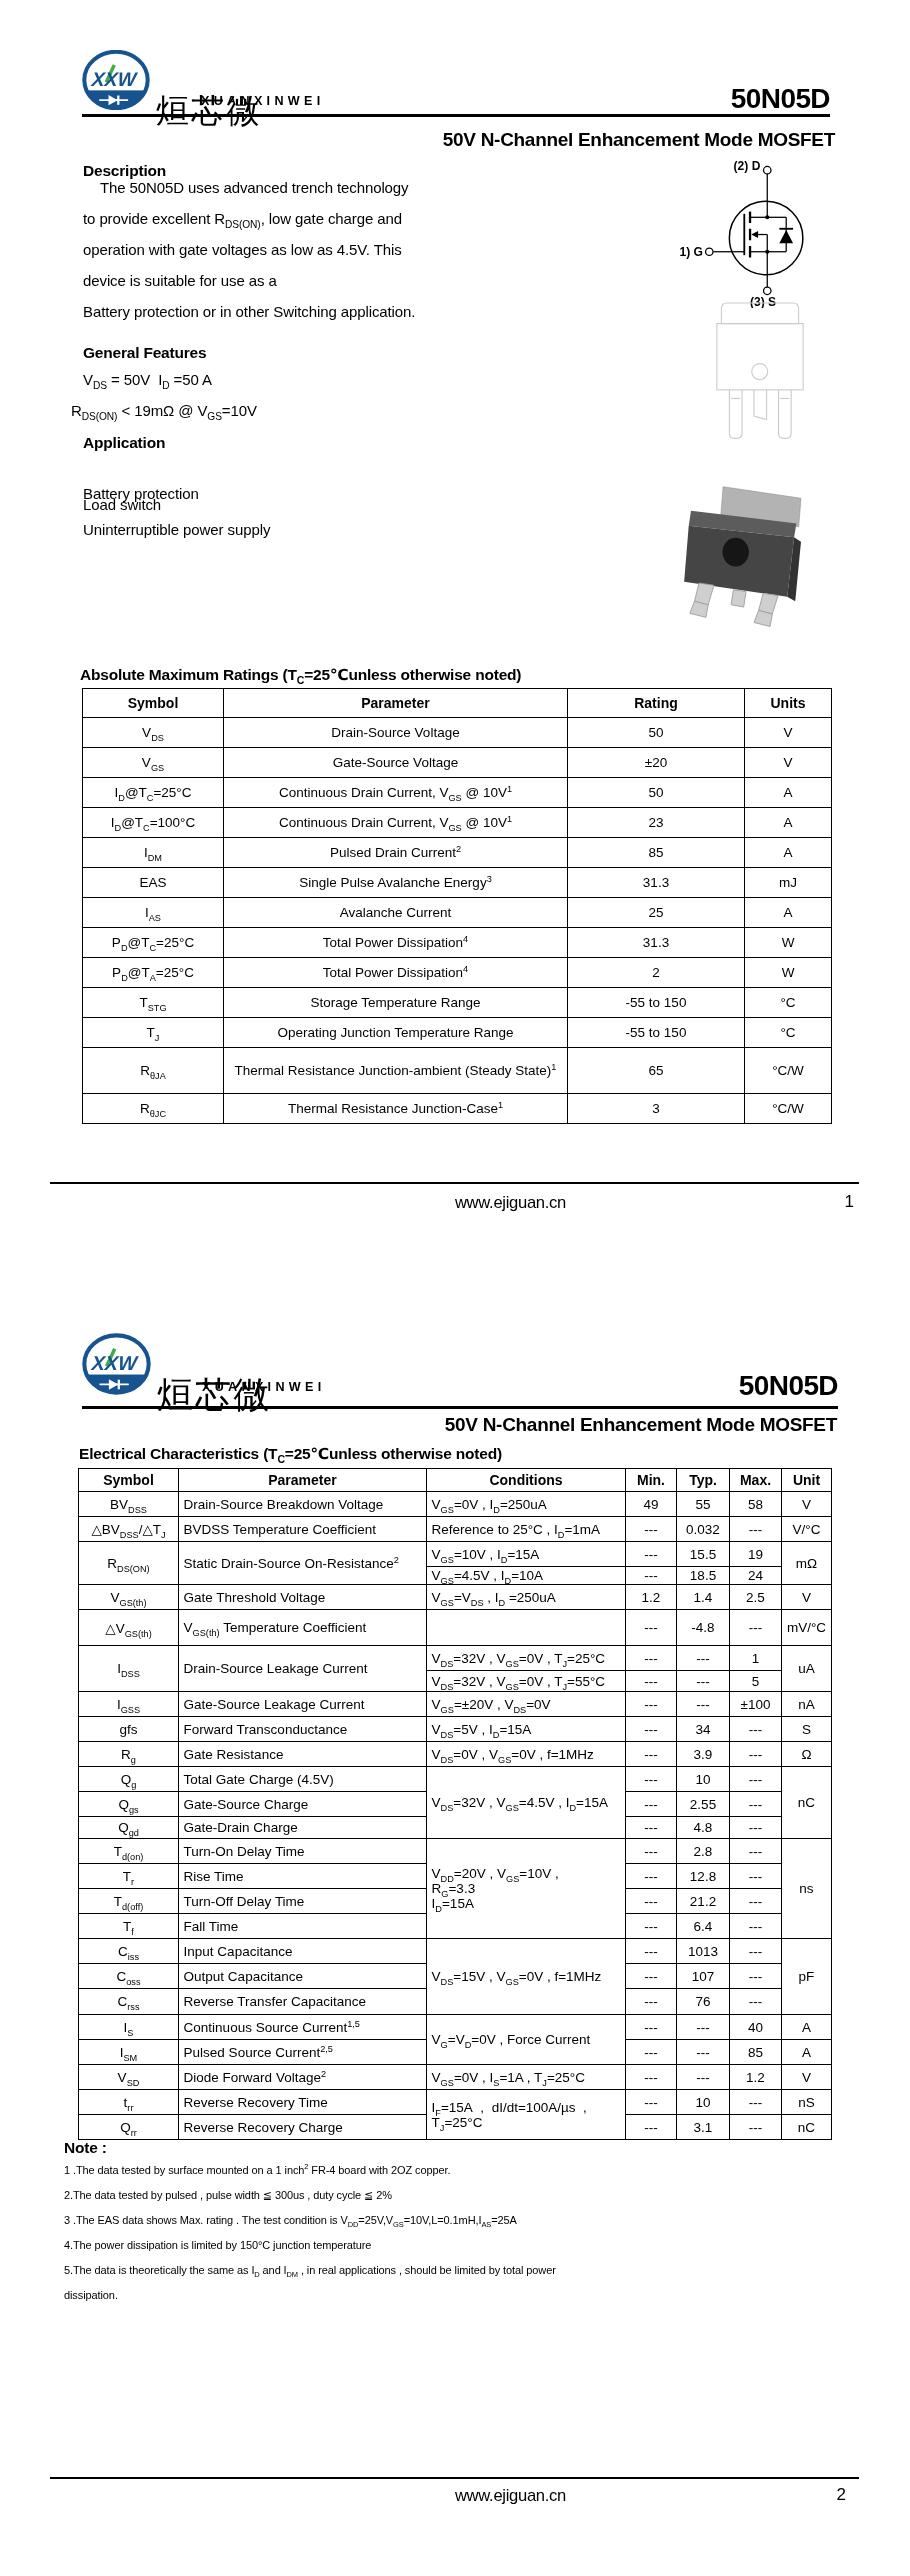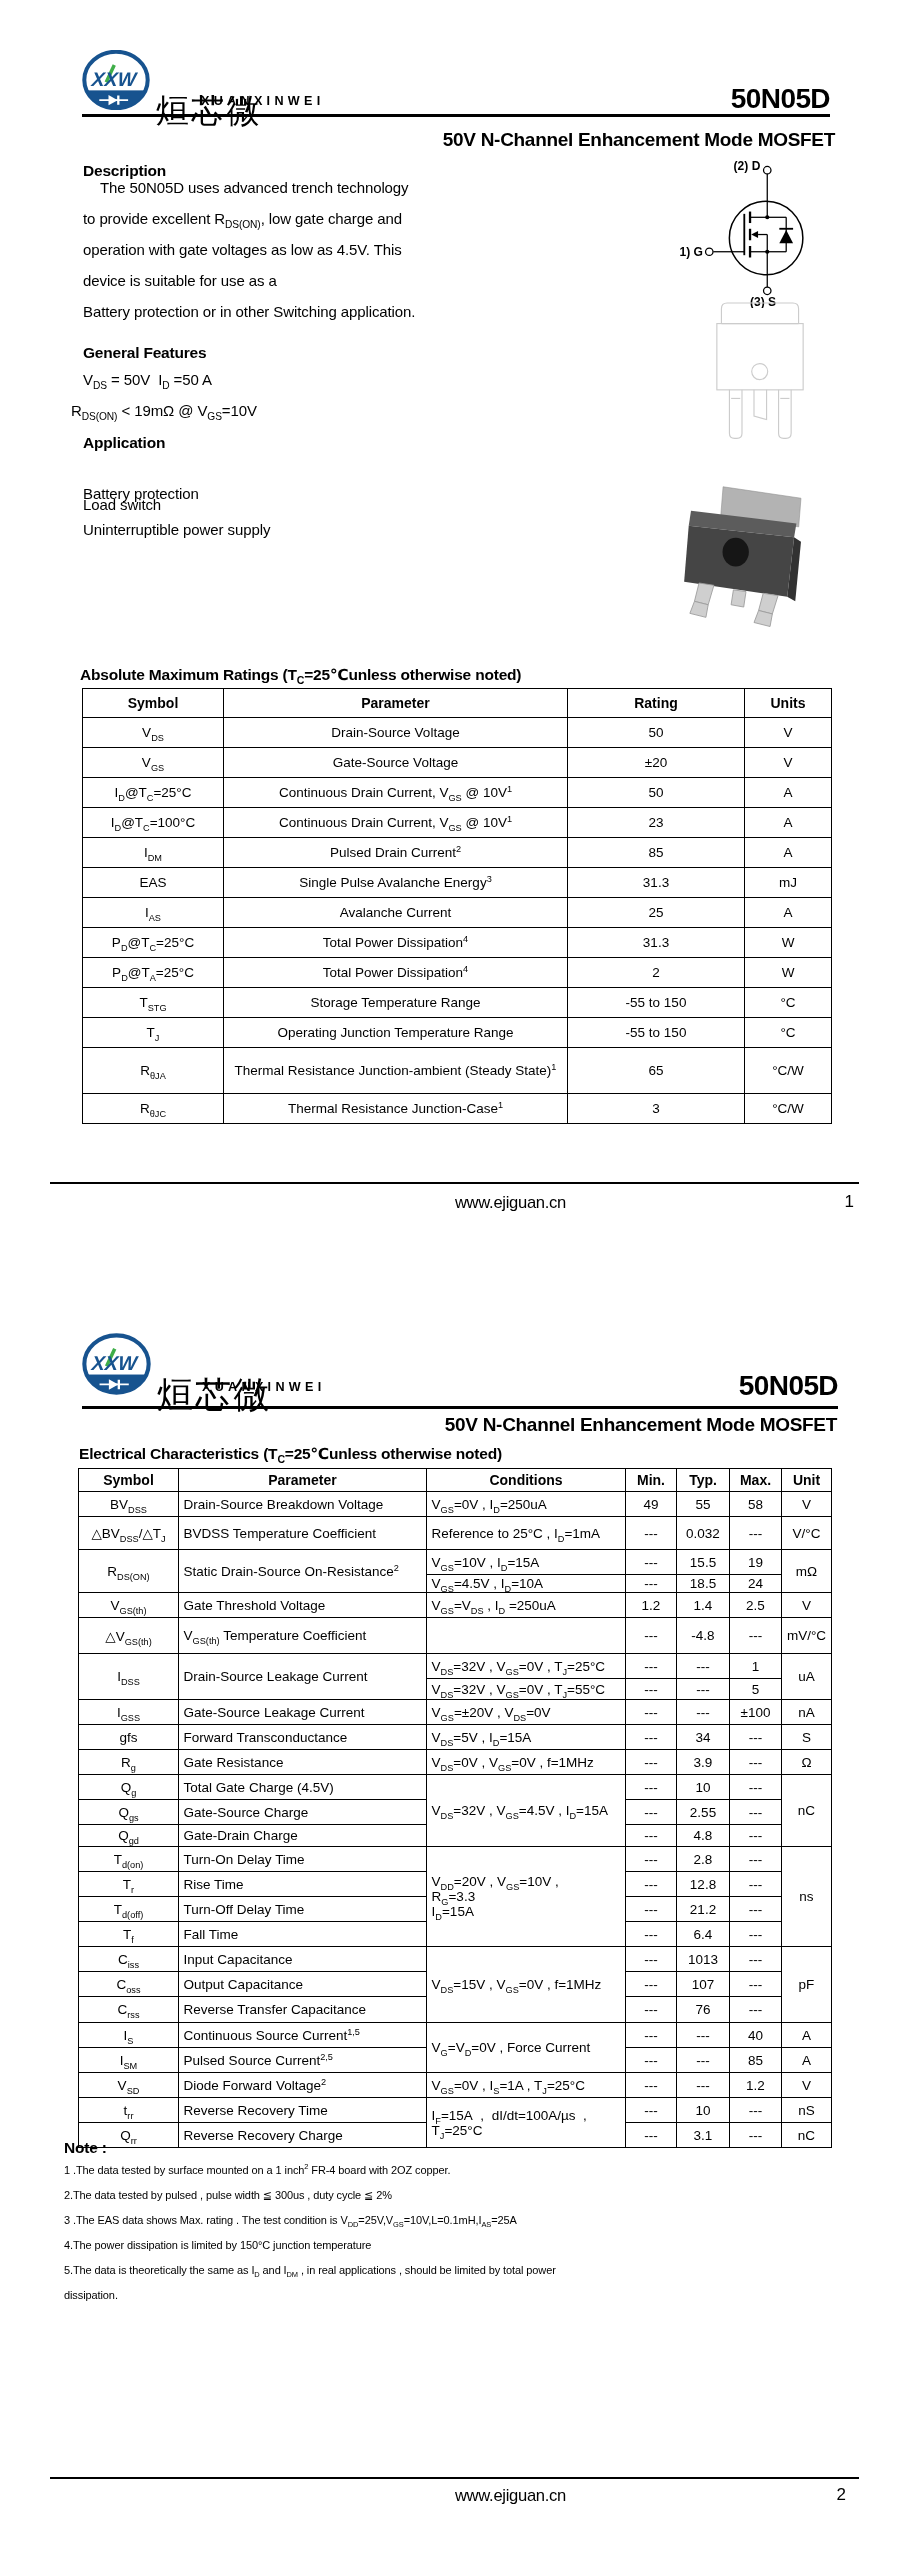--- a/index.html
+++ b/index.html
@@ -286,21 +286,21 @@
       </tr>
       <tr style="height:25px">
             <td>BV<sub>DSS</sub></td>
             <td class="l">Drain-Source Breakdown Voltage</td>
             <td class="l">V<sub>GS</sub>=0V , I<sub>D</sub>=250uA</td>
             <td>49</td>
             <td>55</td>
             <td>58</td>
             <td>V</td>
           </tr>
-      <tr style="height:33px">
+      <tr style="height:25px">
             <td>△BV<sub>DSS</sub>/△T<sub>J</sub></td>
             <td class="l">BVDSS Temperature Coefficient</td>
             <td class="l">Reference to 25°C , I<sub>D</sub>=1mA</td>
             <td>---</td>
             <td>0.032</td>
             <td>---</td>
             <td>V/°C</td>
           </tr>
       <tr class="g" style="height:25px">
             <td rowspan="2">R<sub>DS(ON)</sub></td>

